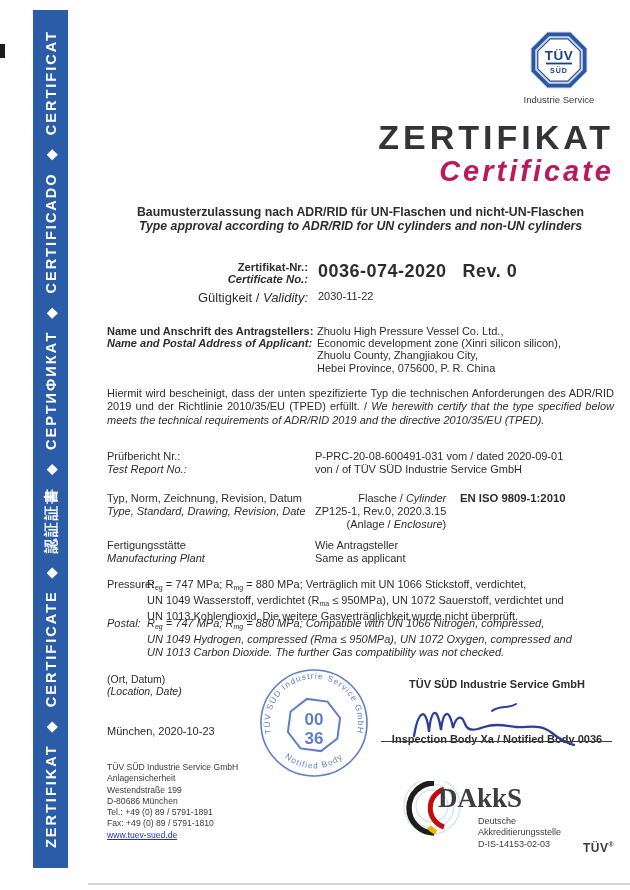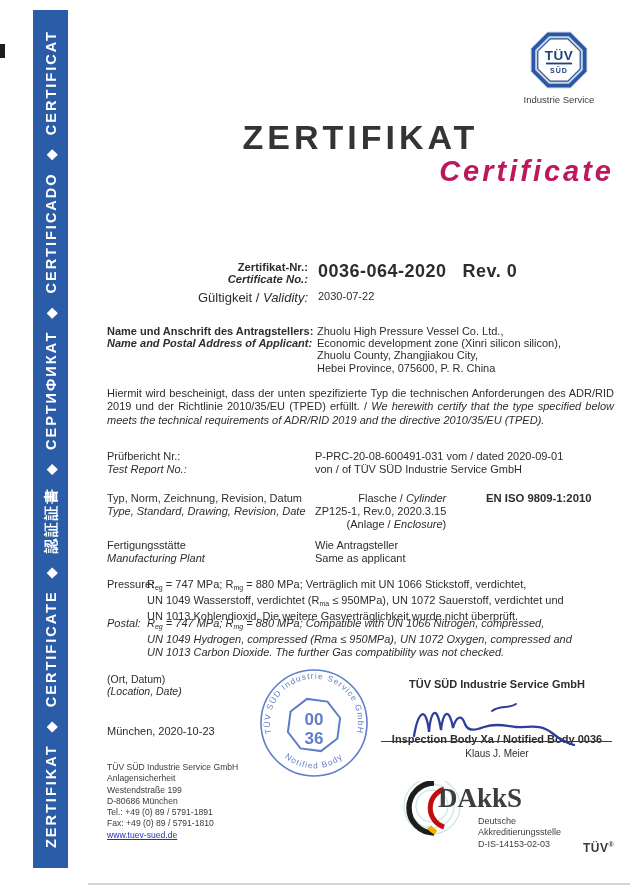--- a/index.html
+++ b/index.html
@@ -20,21 +20,21 @@
     position:absolute; left:50%; top:50%; width:858px; height:35px; line-height:35px;
     transform:translate(-50%,-50%) rotate(-90deg);
     text-align:center; color:#ffffff; font-weight:bold; font-size:14.5px;
     letter-spacing:2px; white-space:pre;
   }
 
   
   .logo { left:526px; top:27px; width:66px; height:66px; }
   .logo-caption { left:499px; top:94px; width:120px; text-align:center; font-size:9.5px; color:#3b3b3b; }
 
-  .title-de { left:107px; top:118px; width:507px; text-align:center; font-size:34px; font-weight:bold; letter-spacing:4px; color:#343434; }
+  .title-de { left:107px; top:118px; width:507px; text-align:right; font-size:34px; font-weight:bold; letter-spacing:4px; color:#343434; }
   .title-en { left:107px; top:155px; width:507px; text-align:right; font-size:29px; font-weight:bold; font-style:italic; letter-spacing:3px; color:#be185d; }
   .subtitle { left:107px; top:206px; width:507px; text-align:center; font-size:12.3px; font-weight:bold; line-height:13.6px; }
 
   .certno-label { left:107px; top:261px; width:201px; text-align:right; font-size:11.3px; font-weight:bold; line-height:12.4px; }
   .certno-value { left:318px; top:261px; font-size:18px; font-weight:bold; letter-spacing:0.5px; }
   .certno-value .rev { margin-left:16px; }
 
   .validity-label { left:107px; top:290px; width:201px; text-align:right; font-size:13px; }
   .validity-value { left:318px; top:290px; font-size:11px; }
 
@@ -42,21 +42,21 @@
   .applicant-value { left:317px; top:325px; font-size:11px; line-height:12.2px; }
 
   .statement { left:107px; top:387px; width:507px; font-size:11px; line-height:13.3px; text-align:justify; }
 
   .row-label { font-size:11px; line-height:13px; }
   .row-value { font-size:11px; line-height:13px; }
   .report-label { left:107px; top:450px; }
   .report-value { left:315px; top:450px; }
   .type-label   { left:107px; top:492px; }
   .type-value   { left:315px; top:492px;text-align:right; }
-  .type-standard{ left:486px; top:492px; font-size:11.3px; font-weight:bold; }
+  .type-standard{ left:460px; top:492px; font-size:11.3px; font-weight:bold; }
   .plant-label  { left:107px; top:539px; }
   .plant-value  { left:315px; top:539px; }
 
   .remark-label-de { left:107px; top:578px; font-size:11px; }
   .remark-de { left:147px; top:578px; font-size:11px; line-height:13px; }
   .remark-label-en { left:107px; top:617px; font-size:11px; font-style:italic; }
   .remark-en { left:147px; top:617px; font-size:11px; line-height:13px; font-style:italic; }
   .sub { font-size:7px; vertical-align:-2px; letter-spacing:0; }
 
   .ort { left:107px; top:673px; font-size:10.5px; line-height:12.3px; }
@@ -101,33 +101,37 @@
       <polygon points="21.2,8.8 8.8,21.2 -8.8,21.2 -21.2,8.8 -21.2,-8.8 -8.8,-21.2 8.8,-21.2 21.2,-8.8" fill="#ffffff" stroke="#24509e" stroke-width="1.2"></polygon>
       <text x="0" y="0" text-anchor="middle" font-size="13.5" font-weight="bold" fill="#1c3f7d" letter-spacing="0.5">TÜV</text>
       <rect x="-13" y="2.6" width="26" height="1.8" fill="#1c3f7d"></rect>
       <text x="0" y="12.5" text-anchor="middle" font-size="7" font-weight="bold" fill="#1c3f7d" letter-spacing="1">SÜD</text>
     </svg>
   </div>
   <div class="abs logo-caption">Industrie Service</div>
 
   <div class="abs title-de">ZERTIFIKAT</div>
   <div class="abs title-en">Certificate</div>
+  <div class="abs subtitle">
+    <div>Baumusterzulassung nach ADR/RID für UN-Flaschen und nicht-UN-Flaschen</div>
+    <div class="i">Type approval according to ADR/RID for UN cylinders and non-UN cylinders</div>
+  </div>
 
   <div class="abs certno-label">
     <div>Zertifikat-Nr.:</div>
     <div class="i">Certificate No.:</div>
   </div>
   <div class="abs certno-value">
-    <span>0036-064-2020</span><span class="rev">Rev. 0</span>
+    <span>0036-074-2020</span><span class="rev">Rev. 0</span>
   </div>
 
   <div class="abs validity-label">
     <span>Gültigkeit / </span><span class="i">Validity:</span>
   </div>
-  <div class="abs validity-value">2030-07-22</div>
+  <div class="abs validity-value">2030-11-22</div>
 
   <div class="abs applicant-label">
     <div>Name und Anschrift des Antragstellers:</div>
     <div class="i">Name and Postal Address of Applicant:</div>
   </div>
   <div class="abs applicant-value">
     <div>Zhuolu High Pressure Vessel Co. Ltd.,</div>
     <div>Economic development zone (Xinri silicon silicon),</div>
     <div>Zhuolu County, Zhangjiakou City,</div>
     <div>Hebei Province, 075600, P. R. China</div>
@@ -216,21 +220,20 @@
 
   <div class="abs sig-org">TÜV SÜD Industrie Service GmbH</div>
   <div class="abs sig-body">Inspection Body Xa / Notified Body 0036</div>
   <div class="abs signature">
     <svg width="185" height="50" viewBox="0 0 185 50">
       <path d="M 10 40 C 14 16 22 8 25 36 C 27 14 33 8 37 34 C 39 16 45 10 49 32 C 52 20 58 18 61 28 C 64 36 72 34 80 31 C 92 27 102 30 112 31 C 124 32 136 27 148 37 C 154 42 160 46 170 49" fill="none" stroke="#2e3f9a" stroke-width="2.3" stroke-linecap="round"></path>
       <path d="M 88 15 C 96 9 104 13 112 8" fill="none" stroke="#2e3f9a" stroke-width="2" stroke-linecap="round"></path>
     </svg>
   </div>
   <div class="abs sig-line"></div>
-  <div class="abs sig-name">Klaus J. Meier</div>
 
   <div class="abs dakks">
     <svg class="dakks-arcs" width="62" height="62" viewBox="0 0 62 62">
       <circle cx="32" cy="25" r="16" fill="none" stroke="#cfe8e5" stroke-width="1.3"></circle>
       <circle cx="32" cy="25" r="22" fill="none" stroke="#cfe8e5" stroke-width="1.3"></circle>
       <circle cx="32" cy="25" r="28" fill="none" stroke="#cfe8e5" stroke-width="1.3"></circle>
       <path d="M 34 2 A 25 25 0 0 0 34 52" fill="none" stroke="#1d1d1b" stroke-width="5.5"></path>
       <path d="M 44 8 A 20 20 0 0 0 44 46" fill="none" stroke="#c00d0d" stroke-width="5"></path>
       <path d="M 29 46 A 25 25 0 0 0 36 51.5" fill="none" stroke="#f0b400" stroke-width="5"></path>
     </svg>

